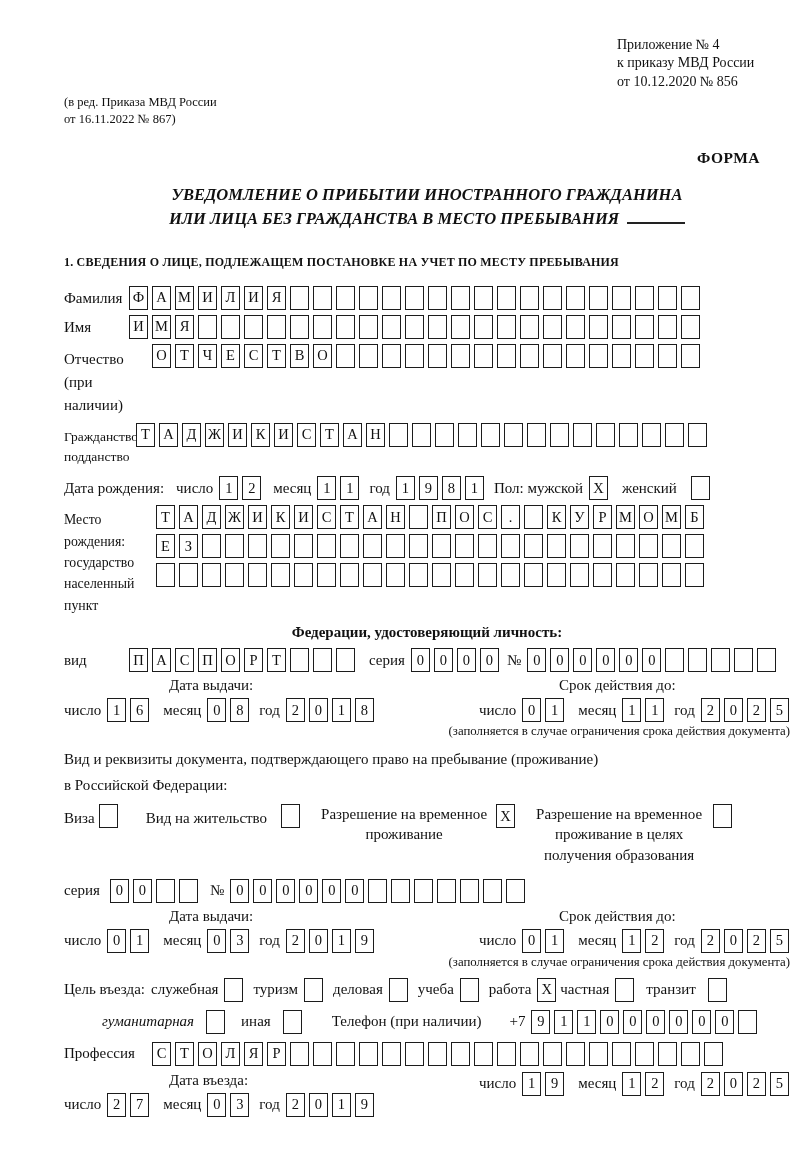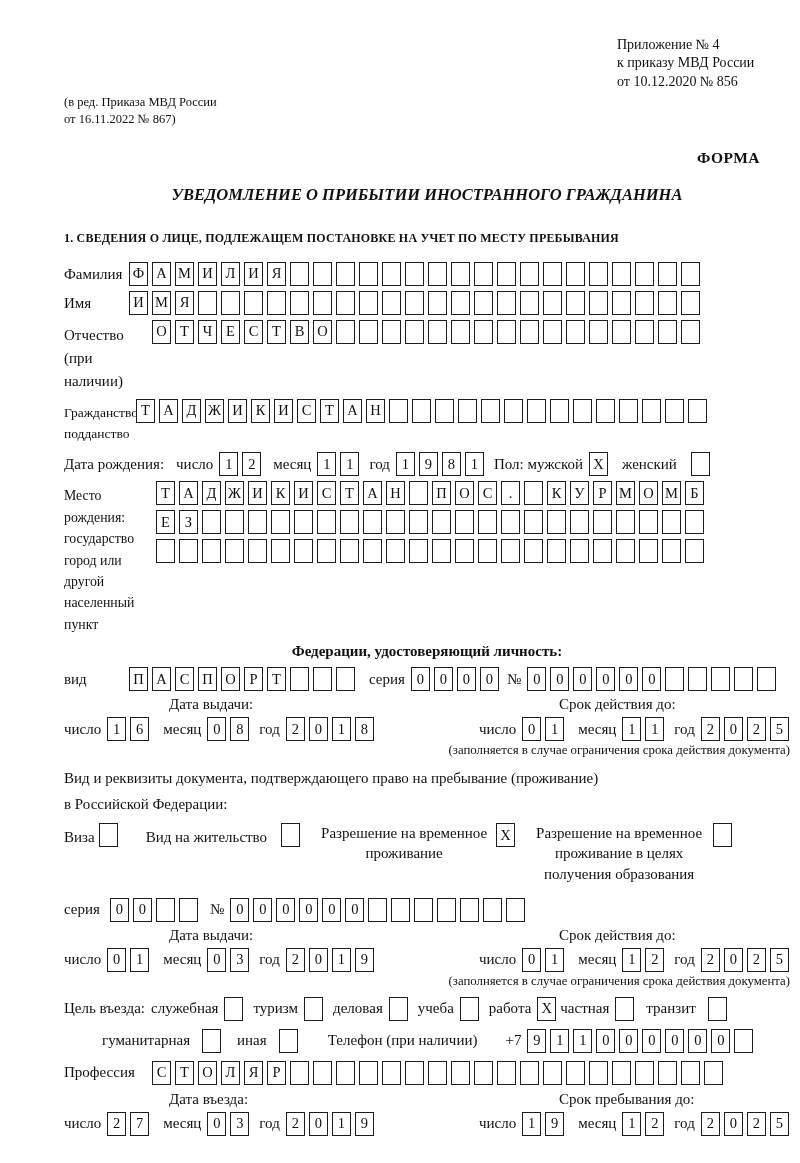--- a/index.html
+++ b/index.html
@@ -42,20 +42,21 @@
     <div>от 10.12.2020 № 856</div>
   </div>
   <div class="edition">
     <div>(в ред. Приказа МВД России</div>
     <div>от 16.11.2022 № 867)</div>
   </div>
   <div class="form-label">ФОРМА</div>
 
   <div class="title">
     <div>УВЕДОМЛЕНИЕ О ПРИБЫТИИ ИНОСТРАННОГО ГРАЖДАНИНА</div>
+    <div><span>ИЛИ ЛИЦА БЕЗ ГРАЖДАНСТВА В МЕСТО ПРЕБЫВАНИЯ</span><span class="title-underline"></span></div>
   </div>
 
   <div class="sect">1. СВЕДЕНИЯ О ЛИЦЕ, ПОДЛЕЖАЩЕМ ПОСТАНОВКЕ НА УЧЕТ ПО МЕСТУ ПРЕБЫВАНИЯ</div>
 
   <div class="row">
     <div class="lbl w65">Фамилия</div>
     <div class="cells">
         <span class="cell">Ф</span>
         <span class="cell">А</span>
         <span class="cell">М</span>
@@ -208,21 +209,20 @@
     <span class="dl" style="margin-left:10px;">женский</span>
     <div class="cells" style="margin-left:8px;">
         <span class="cell"></span>
       </div>
   </div>
 
   <div class="row mt4">
     <div class="lbl w88 stack" style="width:92px;font-size:13.8px;">
       <div>Место рождения:</div>
       <div>государство</div>
-      <div>город или другой</div>
       <div>населенный пункт</div>
     </div>
     <div class="cellrows">
       <div class="cells">
           <span class="cell">Т</span>
           <span class="cell">А</span>
           <span class="cell">Д</span>
           <span class="cell">Ж</span>
           <span class="cell">И</span>
           <span class="cell">К</span>
@@ -511,21 +511,21 @@
     <div class="cells">
         <span class="cell"></span>
       </div>
     <span class="dl" style="margin-left:8px;">транзит</span>
     <div class="cells" style="margin-left:6px;">
         <span class="cell"></span>
       </div>
   </div>
 
   <div class="row" style="align-items:center;margin-top:8px;">
-    <span class="dl" style="margin-left:38px;">гуманитарная</span>
+    <span class="dl" style="margin-left:38px;font-style:italic;">гуманитарная</span>
     <div class="cells" style="margin-left:6px;">
         <span class="cell"></span>
       </div>
     <span class="dl" style="margin-left:12px;">иная</span>
     <div class="cells" style="margin-left:6px;">
         <span class="cell"></span>
       </div>
     <span class="dl" style="margin-left:26px;">Телефон (при наличии)</span>
     <span class="dl" style="margin-left:22px;">+7</span>
     <div class="cells">
@@ -590,21 +590,20 @@
         <span class="dl" style="margin-left:6px;">год</span>
         <div class="cells">
             <span class="cell">2</span>
             <span class="cell">0</span>
             <span class="cell">1</span>
             <span class="cell">9</span>
           </div>
       </div>
     </div>
     <div class="dr-right">
-      <div class="dr-head r">Срок пребывания до:</div>
       <div class="dr-line" style="margin-left:60px;">
         <span class="dl">число</span>
         <div class="cells">
             <span class="cell">1</span>
             <span class="cell">9</span>
           </div>
         <span class="dl" style="margin-left:10px;">месяц</span>
         <div class="cells">
             <span class="cell">1</span>
             <span class="cell">2</span>

